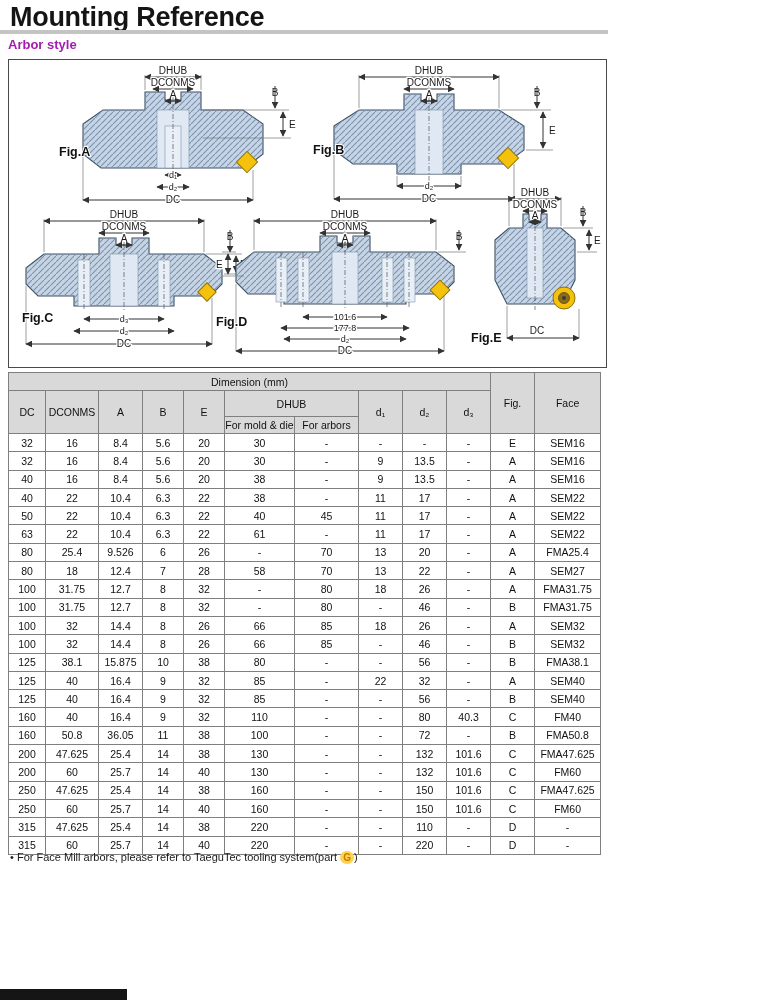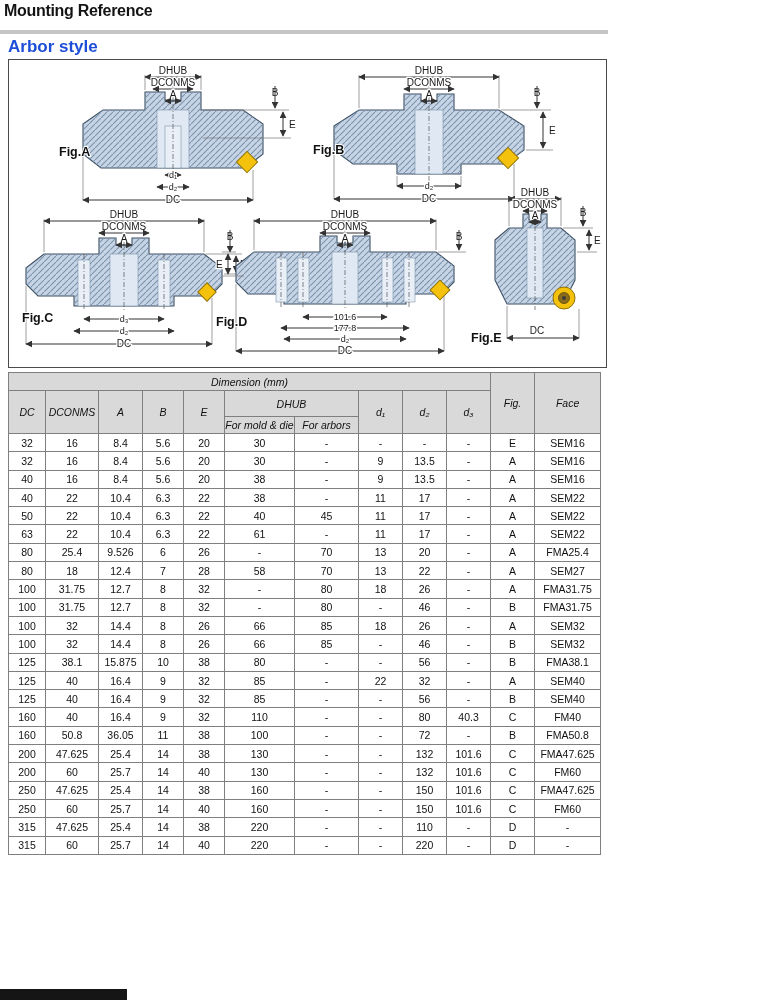--- a/index.html
+++ b/index.html
@@ -1,39 +1,39 @@
 <!DOCTYPE html>
 <html><head>
 <meta charset="utf-8">
 <style>
   html,body{margin:0;padding:0;background:#fff;}
   .page{position:relative;width:775px;height:1000px;background:#fff;overflow:hidden;
         font-family:"Liberation Sans",sans-serif;color:#111;}
-  .title{position:absolute;left:4px;top:2px;font-size:16px;font-weight:bold;letter-spacing:-0.3px;color:#141414;}
+  .title{position:absolute;left:10px;top:2px;font-size:27px;font-weight:bold;letter-spacing:-0.3px;color:#141414;}
   .title-rule{position:absolute;left:0;top:30px;width:608px;height:4px;background:#c4c4c4;}
-  .subtitle{position:absolute;left:8px;top:37px;font-size:17px;font-weight:bold;color:#1d4ed8;}
+  .subtitle{position:absolute;left:8px;top:37px;font-size:13px;font-weight:bold;color:#a21caf;}
   .fig-box{position:absolute;left:8px;top:59px;width:597px;height:307px;border:1.5px solid #4a4a4a;background:#fff;}
   .fig-svg{position:absolute;}
   svg text{font-family:"Liberation Sans",sans-serif;font-size:10px;fill:#1a1a1a;}
   .dtxt{text-anchor:middle;paint-order:stroke;stroke:#fff;stroke-width:2.5px;}
   .stxt{paint-order:stroke;stroke:#fff;stroke-width:2.5px;}
   .figlab{font-size:12.5px;font-weight:bold;fill:#111;paint-order:stroke;stroke:#fff;stroke-width:2px;}
   .bod{fill:#c7d4e5;stroke:#3c4f63;stroke-width:1.1;}
   .hat{fill:url(#hatch);stroke:none;}
   .bore{fill:#dfe8f3;stroke:#7e93ab;stroke-width:0.6;}
   .slot{fill:#e9eff7;stroke:#7e93ab;stroke-width:0.6;}
   .dia{fill:#f4c20d;stroke:#8f7206;stroke-width:1;}
   .dim{stroke:#333;stroke-width:1;marker-start:url(#arr);marker-end:url(#arr);}
   .dim1{stroke:#333;stroke-width:1;marker-end:url(#arr);}
   .ext{stroke:#777;stroke-width:0.7;}
   .cl{stroke:#555;stroke-width:0.7;stroke-dasharray:5 2 1 2;}
   .dim-table{position:absolute;left:8px;top:372px;width:592px;border-collapse:collapse;table-layout:fixed;}
   .dim-table th,.dim-table td{border:1px solid #7f7f7f;text-align:center;vertical-align:middle;
        font-size:10.5px;font-weight:normal;padding:0;color:#111;}
-  .dim-table thead th{background:#d9d9d9;font-style:italic;}
+  .dim-table thead th{background:#d9d9d9;}
   .dim-table .grp{height:18px;}
   .dim-table .hdr{height:26px;}
   .dim-table .sub{height:17px;font-size:10px;}
   .dim-table tbody td{height:17.3px;background:#fff;}
   .footnote{position:absolute;left:10px;top:851px;font-size:11px;color:#1a1a1a;}
   .g-badge{display:inline-block;background:#ffd34d;color:#c87800;font-weight:bold;font-size:10px;
        border-radius:8px;padding:0 3px;line-height:13px;}
   .footer-bar{position:absolute;left:0;top:989px;width:127px;height:11px;background:#151515;}
 </style>
 </head>
@@ -592,15 +592,16 @@
           <td>-</td>
           <td>-</td>
           <td>220</td>
           <td>-</td>
           <td>D</td>
           <td>-</td>
         </tr>
       </tbody>
   </table>
 
+  <div class="footnote"><span>•</span><span> For Face Mill arbors, please refer to TaeguTec tooling system(part </span><span class="g-badge">G</span><span>)</span></div>
 
   <div class="footer-bar"></div>
 </div>
 
 </body></html>

